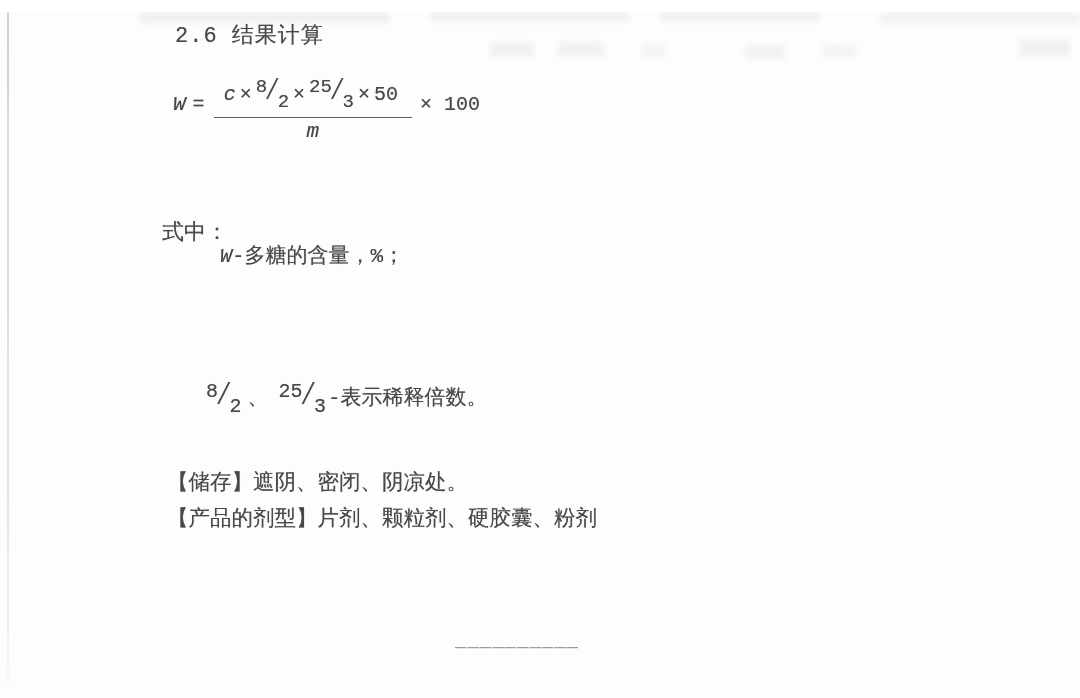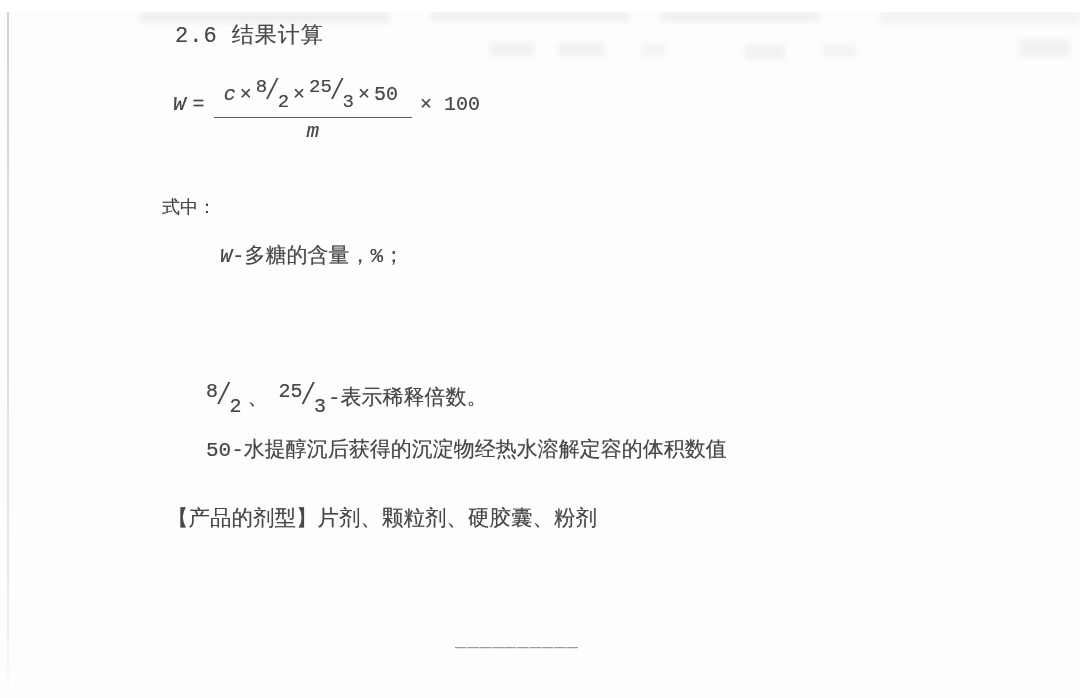--- a/index.html
+++ b/index.html
@@ -63,21 +63,21 @@
   
   .sfrac { display: inline-block; white-space: nowrap; font-style: normal; }
   .sfrac .fn { display: inline-block; transform: translateY(-8px); font-size: 0.95em; }
   .sfrac .fsl {
     display: inline-block; font-size: 1.55em; font-style: normal;
     margin: 0 -4px; transform: translateY(-1px);
   }
   .sfrac .fd { display: inline-block; transform: translateY(7px); font-size: 0.95em; }
 
   
-  .where-label { position: absolute; left: 162px; top: 183px; font-size: 18px; }
+  .where-label { position: absolute; left: 162px; top: 205px; font-size: 22px; }
 
   .def-line { position: absolute; left: 220px; font-size: 21px; }
   .def-w { top: 229px; }
   .def-c { top: 274px; }
   .def-m { top: 319px; }
   .def-line .sym { font-size: 20px; }
 
   .dilution-line {
     position: absolute; left: 206px; top: 366px;
     font-size: 21px; display: flex; align-items: center;
@@ -138,20 +138,20 @@
     <span class="var sym">W</span><span>-多糖的含量，%；</span>
   </div>
 
   <div class="dilution-line txt">
     <span class="sfrac"><span class="fn">8</span><span class="fsl">⁄</span><span class="fd">2</span></span>
     <span class="sep">、</span>
     <span class="sfrac"><span class="fn">25</span><span class="fsl">⁄</span><span class="fd">3</span></span>
     <span class="desc">-表示稀释倍数。</span>
   </div>
 
-  <div class="volume-note txt">50-水提醇沉后获得的沉淀物经热水溶解定容的体积数值</div>
 
+  <div class="storage-line txt">【储存】遮阴、密闭、阴凉处。</div>
 
   <div class="dosage-line txt">【产品的剂型】片剂、颗粒剂、硬胶囊、粉剂</div>
 
   <div class="footer-divider">——————————</div>
 
 </div>
 
 </body></html>

